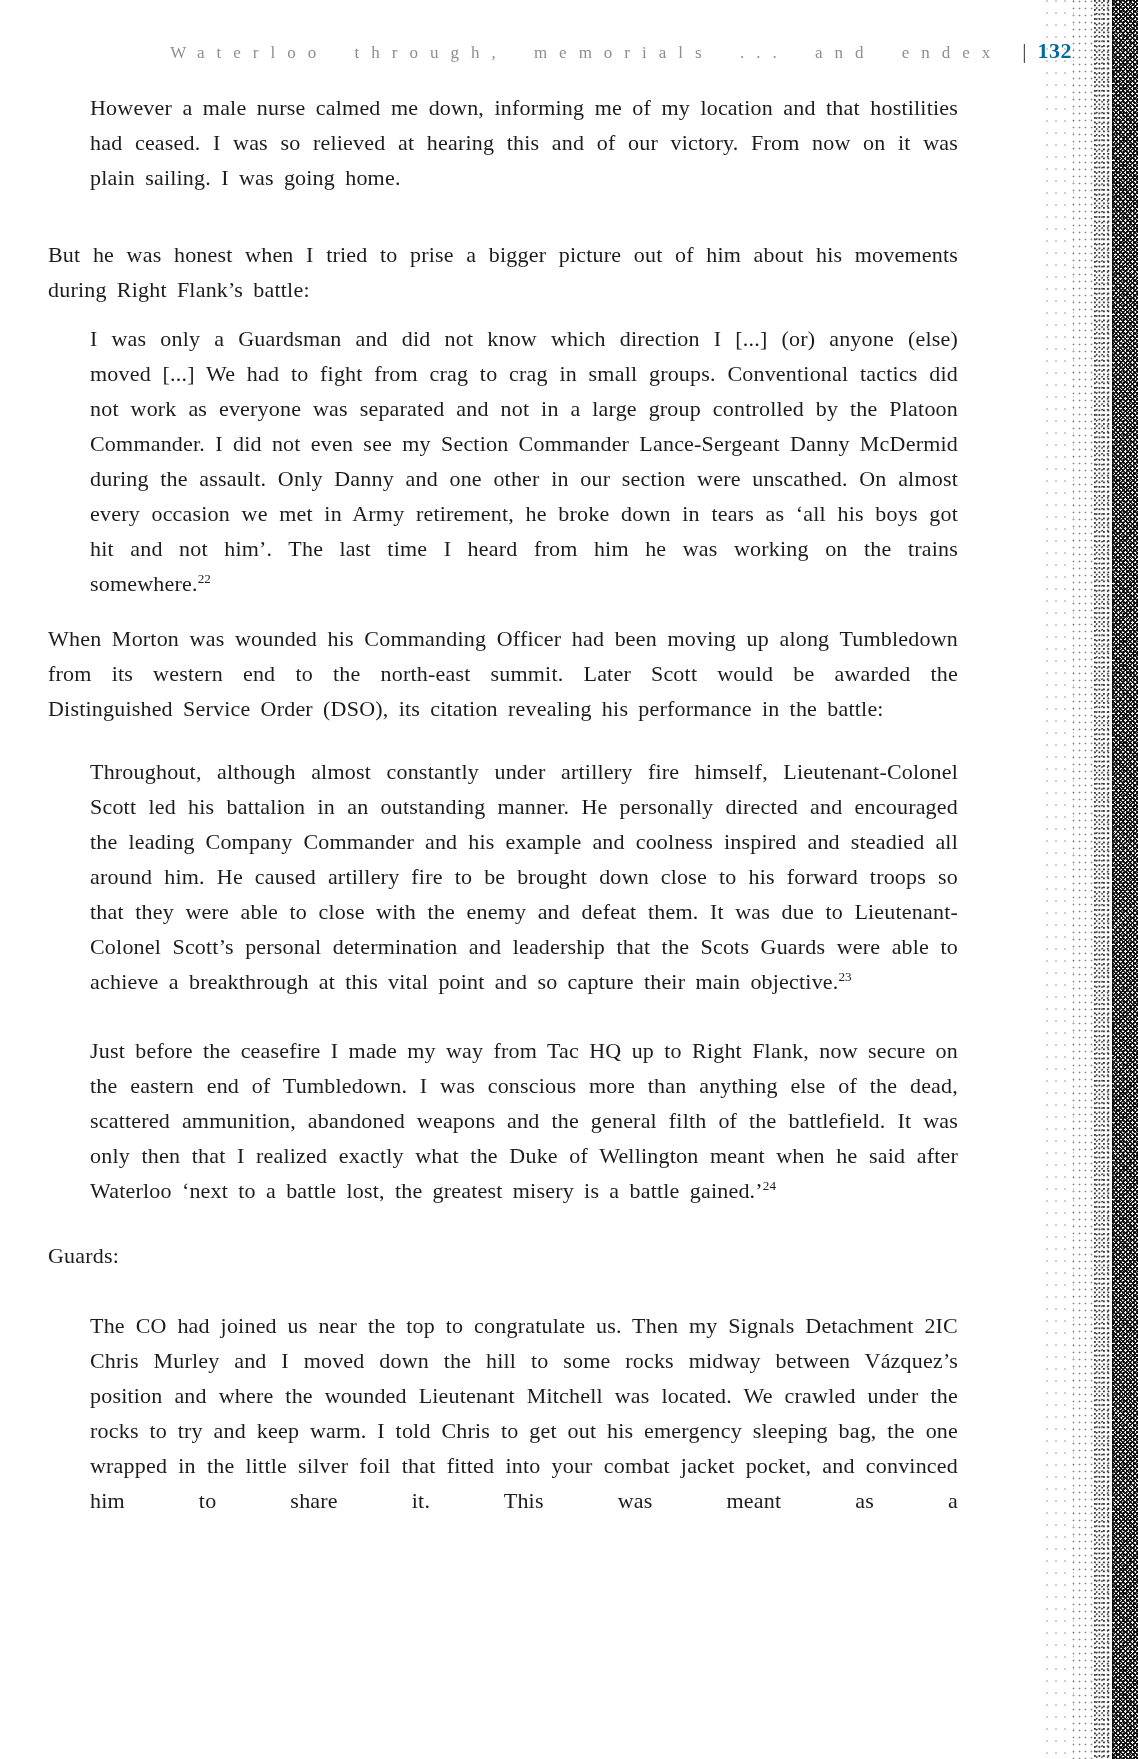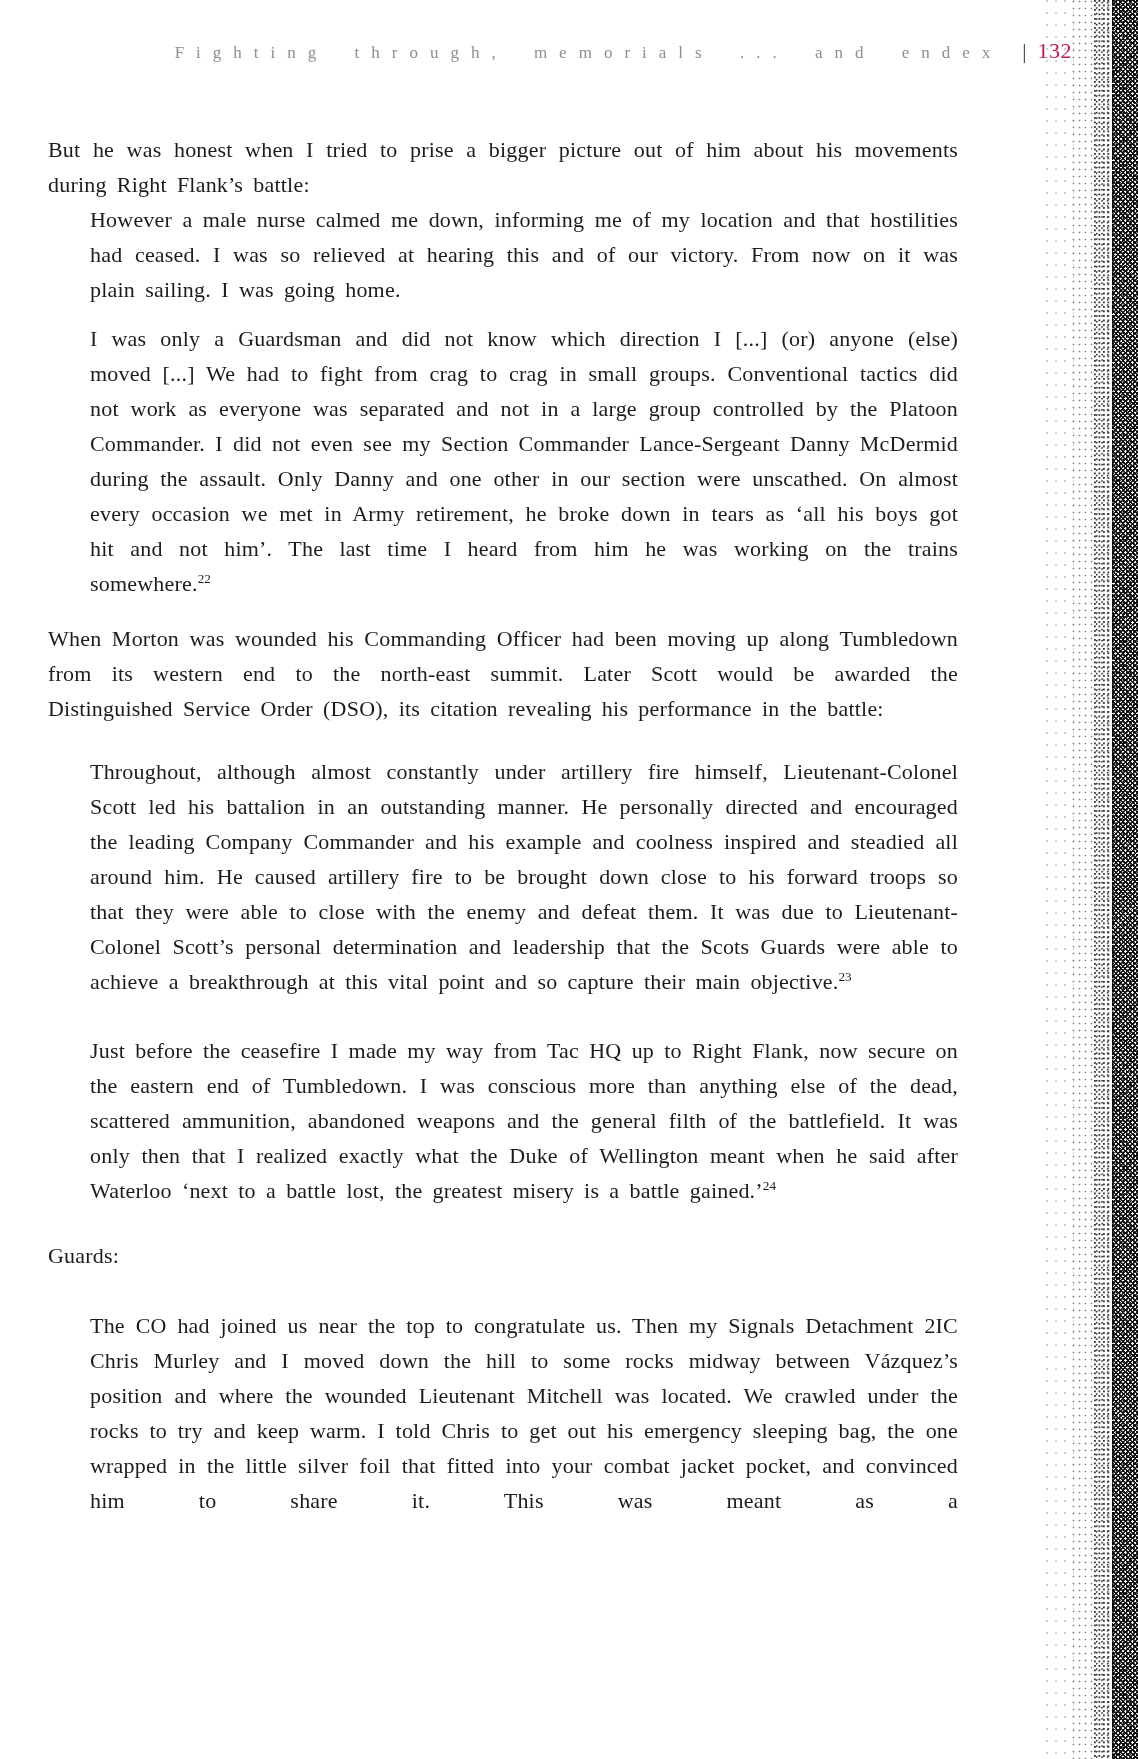--- a/index.html
+++ b/index.html
@@ -32,22 +32,22 @@
     font-weight: 400;
   }
   .header-sep {
     font-size: 21px;
     color: #3a3a3a;
     margin-left: 20px;
     font-weight: 400;
   }
   .header-page-number {
     font-size: 22px;
-    color: #be185d;
-    font-weight: 400;
+    color: #0369a1;
+    font-weight: 700;
     margin-left: 11px;
     letter-spacing: 0.5px;
   }
 
   
   .text-column {
     position: absolute;
     left: 48px;
     top: 90px;
     width: 910px;
@@ -95,30 +95,30 @@
       radial-gradient(circle at 1px 1px, #000 1px, transparent 1.2px);
     background-size: auto, auto, 3.5px 3.5px;
   }
 </style>
 </head>
 <body>
 
 <div class="page">
 
   <div class="running-header">
-    <span class="header-title">Fighting through, memorials ... and endex</span>
+    <span class="header-title">Waterloo through, memorials ... and endex</span>
     <span class="header-sep">|</span>
     <span class="header-page-number">132</span>
   </div>
 
   <div class="text-column">
 
+    <p class="block quote" style="margin-top:0"><span>However a male nurse calmed me down, informing me of my location and that hostilities had ceased. I was so relieved at hearing this and of our victory. From now on it was plain sailing. I was going home.</span></p>
+
     <p class="block body" style="margin-top:42px"><span>But he was honest when I tried to prise a bigger picture out of him about his movements during Right Flank’s battle:</span></p>
-
-    <p class="block quote" style="margin-top:0"><span>However a male nurse calmed me down, informing me of my location and that hostilities had ceased. I was so relieved at hearing this and of our victory. From now on it was plain sailing. I was going home.</span></p>
 
     <p class="block quote" style="margin-top:14px"><span>I was only a Guardsman and did not know which direction I [...] (or) anyone (else) moved [...] We had to fight from crag to crag in small groups. Conventional tactics did not work as everyone was separated and not in a large group controlled by the Platoon Commander. I did not even see my Section Commander Lance-Sergeant Danny McDermid during the assault. Only Danny and one other in our section were unscathed. On almost every occasion we met in Army retirement, he broke down in tears as ‘all his boys got hit and not him’. The last time I heard from him he was working on the trains somewhere.</span><sup>22</sup></p>
 
     <p class="block body" style="margin-top:20px"><span>When Morton was wounded his Commanding Officer had been moving up along Tumbledown from its western end to the north-east summit. Later Scott would be awarded the Distinguished Service Order (DSO), its citation revealing his performance in the battle:</span></p>
 
     <p class="block quote" style="margin-top:28px"><span>Throughout, although almost constantly under artillery fire himself, Lieutenant-Colonel Scott led his battalion in an outstanding manner. He personally directed and encouraged the leading Company Commander and his example and coolness inspired and steadied all around him. He caused artillery fire to be brought down close to his forward troops so that they were able to close with the enemy and defeat them. It was due to Lieutenant-Colonel Scott’s personal determination and leadership that the Scots Guards were able to achieve a breakthrough at this vital point and so capture their main objective.</span><sup>23</sup></p>
 
 
     <p class="block quote" style="margin-top:34px"><span>Just before the ceasefire I made my way from Tac HQ up to Right Flank, now secure on the eastern end of Tumbledown. I was conscious more than anything else of the dead, scattered ammunition, abandoned weapons and the general filth of the battlefield. It was only then that I realized exactly what the Duke of Wellington meant when he said after Waterloo ‘next to a battle lost, the greatest misery is a battle gained.’</span><sup>24</sup></p>
 

